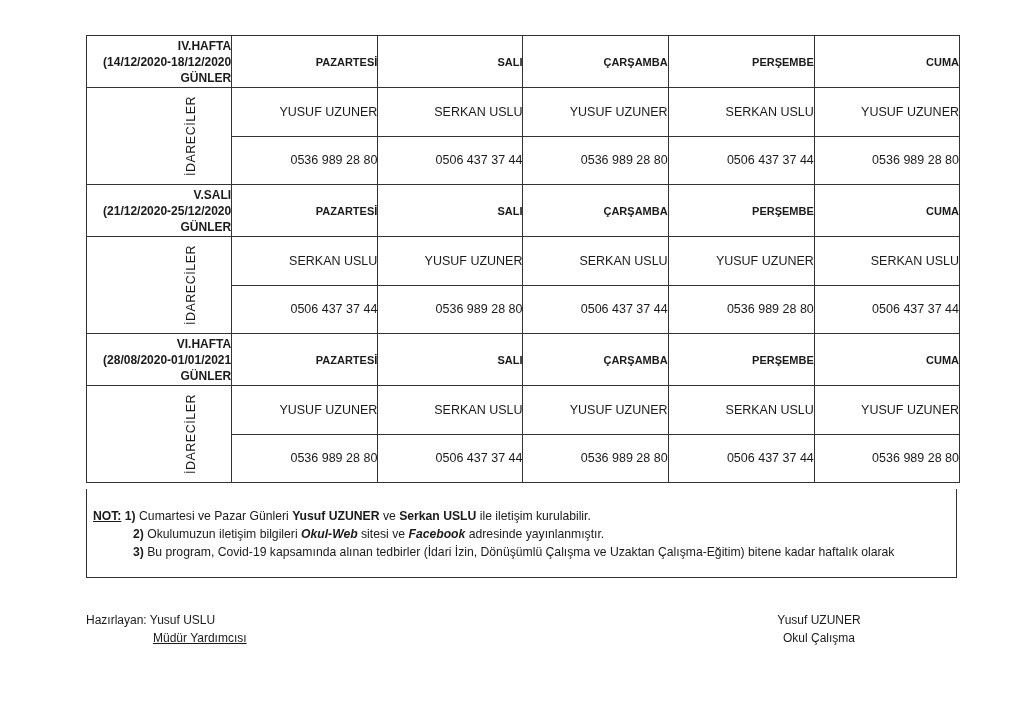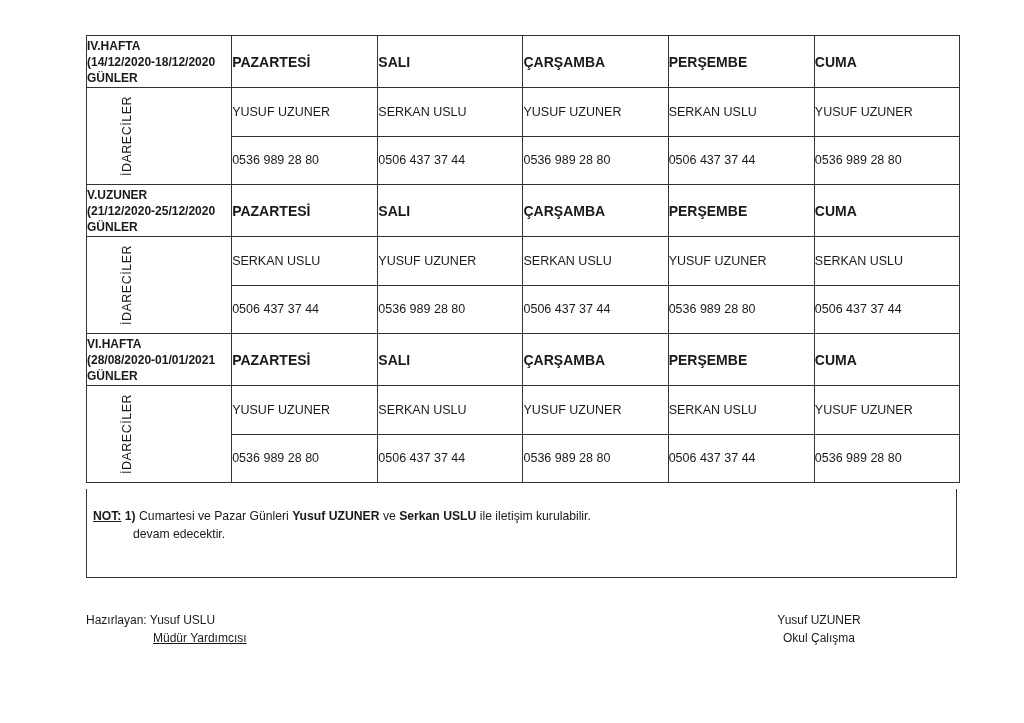--- a/index.html
+++ b/index.html
@@ -1,24 +1,24 @@
 <!DOCTYPE html>
 <html><head>
 <meta charset="utf-8">
 <style>
   html, body { margin: 0; padding: 0; background: #ffffff; }
   body { width: 1024px; height: 723px; position: relative; overflow: hidden;
          font-family: "Liberation Sans", "DejaVu Sans", sans-serif; color: #1a1a1a; }
   #sched { position: absolute; left: 86px; top: 35px; width: 874px; border-collapse: collapse; table-layout: fixed; }
-  #sched td { border: 1.5px solid #333; text-align: left; vertical-align: middle; padding: 0; }
+  #sched td { border: 1.5px solid #333; text-align: right; vertical-align: middle; padding: 0; }
   .hdr td { height: 51px; }
   .row td { height: 47.5px; font-size: 12.5px; }
   .weekcell { font-weight: bold; font-size: 12px; line-height: 16px; }
   .weekcell .dates { font-size: 12px; }
-  .day { font-weight: bold; font-size: 14px; }
+  .day { font-weight: bold; font-size: 11px; }
   .vert { position: relative; }
   .vert span { display: inline-block; transform: rotate(-90deg); font-size: 12.5px; letter-spacing: 0.5px; white-space: nowrap; }
   .notes { border: 1.5px solid #333; border-top: none; position: absolute; left: 86px; top: 489px; width: 871px; height: 89px;
            font-size: 12.2px; line-height: 18px; box-sizing: border-box; padding: 18px 6px 0 6px; }
   .notes .l2, .notes .l3 { padding-left: 40px; }
   .notes .l4 { padding-left: 40px; }
   .notes b { font-weight: bold; }
   .notes .nu { text-decoration: underline; font-weight: bold; margin-top: 8px; }
   .sig { position: absolute; font-size: 12px; line-height: 18px; }
   #sig-left { left: 86px; top: 611px; }
@@ -60,21 +60,21 @@
       </tr>
       <tr class="row">
         <td>0536 989 28 80</td>
         <td>0506 437 37 44</td>
         <td>0536 989 28 80</td>
         <td>0506 437 37 44</td>
         <td>0536 989 28 80</td>
       </tr>
       <tr class="hdr">
         <td class="weekcell">
-          <div>V.UZUNER</div>
+          <div>V.SALI</div>
           <div class="dates">(21/12/2020-25/12/2020</div>
           <div>GÜNLER</div>
         </td>
         <td class="day">PAZARTESİ</td>
         <td class="day">SALI</td>
         <td class="day">ÇARŞAMBA</td>
         <td class="day">PERŞEMBE</td>
         <td class="day">CUMA</td>
       </tr>
       <tr class="row">
@@ -117,21 +117,22 @@
         <td>0506 437 37 44</td>
         <td>0536 989 28 80</td>
         <td>0506 437 37 44</td>
         <td>0536 989 28 80</td>
       </tr>
     </tbody>
 </table>
 
 <div class="notes">
   <div class="l1"><span class="nu">NOT:</span> <b>1)</b><span> Cumartesi ve Pazar Günleri </span><b>Yusuf UZUNER</b><span> ve </span><b>Serkan USLU</b><span> ile iletişim kurulabilir.</span></div>
-  <div class="l4">devam edecektir.</div>
+  <div class="l2"><b>2)</b><span> Okulumuzun iletişim bilgileri </span><b><i>Okul-Web</i></b><span> sitesi ve </span><b><i>Facebook</i></b><span> adresinde yayınlanmıştır.</span></div>
+  <div class="l3"><b>3)</b><span> Bu program, Covid-19 kapsamında alınan tedbirler (İdari İzin, Dönüşümlü Çalışma ve Uzaktan Çalışma-Eğitim) bitene kadar haftalık olarak</span></div>
 </div>
 
 <div class="sig" id="sig-left">
   <div>Hazırlayan: Yusuf USLU</div>
   <div class="t2">Müdür Yardımcısı</div>
 </div>
 <div class="sig" id="sig-right">
   <div>Yusuf UZUNER</div>
   <div>Okul Çalışma</div>
 </div>

